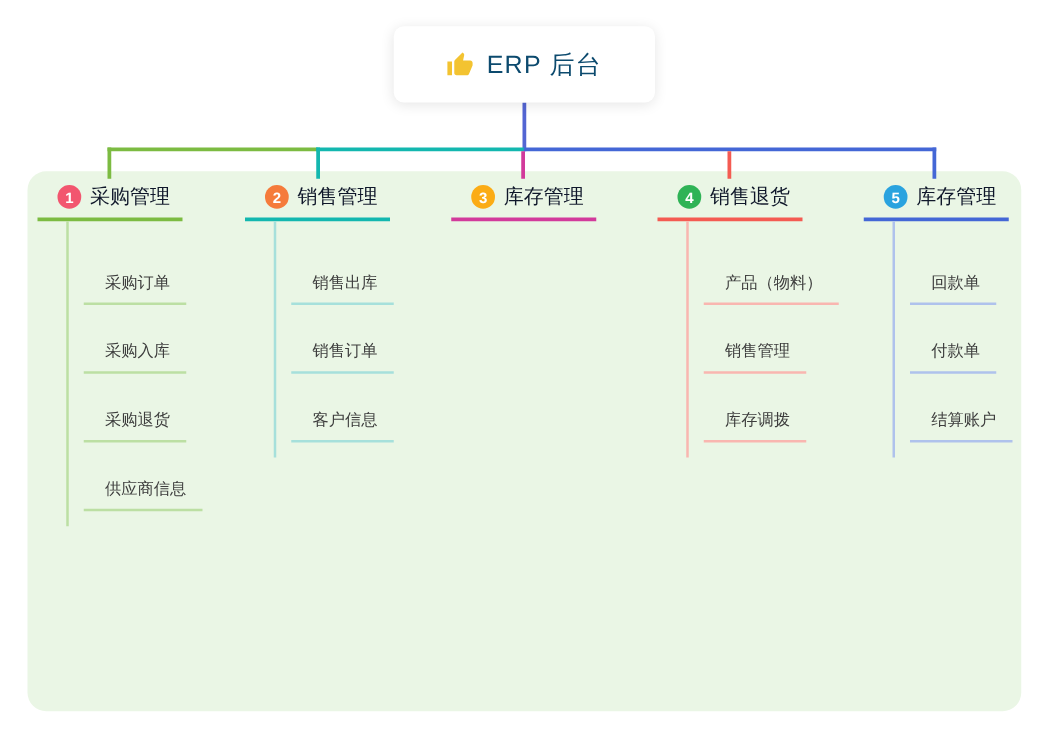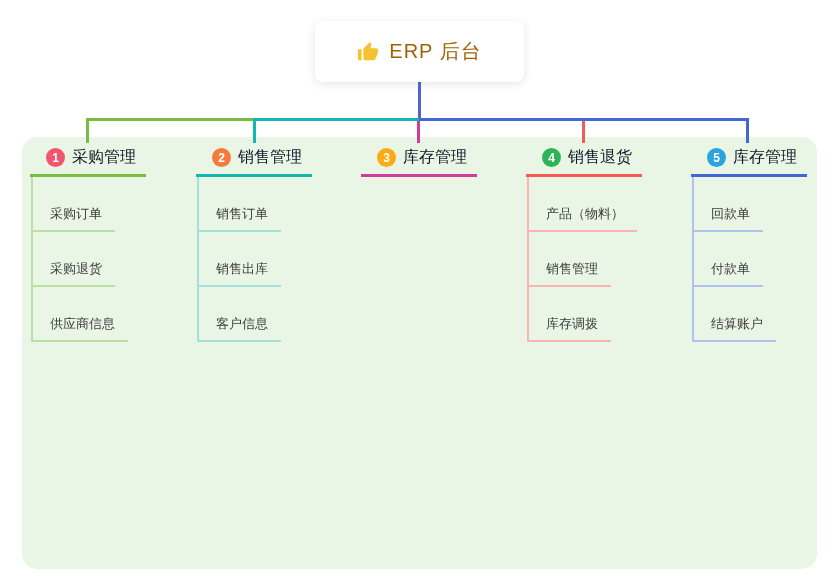--- a/index.html
+++ b/index.html
@@ -21,21 +21,21 @@
     position:absolute;
     left:315px;top:21px;
     width:209px;height:61px;
     background:#ffffff;
     border-radius:8px;
     box-shadow:0 2px 10px rgba(0,0,0,0.10);
     display:flex;align-items:center;justify-content:center;gap:10px;
     z-index:3;
   }
   .root-label{
-    font-size:20px;color:#a16207;letter-spacing:1px;
+    font-size:20px;color:#0c4a6e;letter-spacing:1px;
   }
   .thumb{display:inline-flex;}
   .conn{position:absolute;z-index:1;}
   .branch{position:absolute;z-index:2;width:150px;}
   .branch-header{
     display:flex;align-items:center;gap:7px;
     width:116px;height:40px;
     padding:4px 0 0 16px;
     box-sizing:border-box;
     border-bottom:3px solid var(--c);
@@ -44,21 +44,21 @@
     width:19px;height:19px;border-radius:50%;
     background:var(--bc);
     color:#ffffff;font-size:12px;font-weight:bold;
     display:inline-flex;align-items:center;justify-content:center;
     flex:0 0 auto;
   }
   .branch-label{
     font-size:16px;color:#0f172a;white-space:nowrap;
   }
   .items{
-    list-style:none;margin:0 0 0 1px;padding:0;
+    list-style:none;margin:0 0 0 23px;padding:12px;
     border-left:2px solid var(--lc);
   }
   .item{
     height:55px;
     display:flex;align-items:flex-end;
   }
   .item-label{
     display:inline-block;
     padding:0 13px 7px 17px;
     border-bottom:2px solid var(--lc);
@@ -97,38 +97,41 @@
       <div class="branch" style="left: 30px; top: 137px; --c: #7CBB42; --lc: #BCDFA3; --bc: #F2566F;">
     <div class="branch-header">
       <span class="badge">1</span>
       <span class="branch-label">采购管理</span>
     </div>
     <ul class="items">
           <li class="item">
     <span class="item-label">采购订单</span>
   </li>
           <li class="item">
+    <span class="item-label">采购入库</span>
+  </li>
+          <li class="item">
     <span class="item-label">采购退货</span>
   </li>
           <li class="item">
     <span class="item-label">供应商信息</span>
   </li>
         </ul>
   </div>
       <div class="branch" style="left: 196px; top: 137px; --c: #13B7AF; --lc: #A6E0DB; --bc: #F57B3B;">
     <div class="branch-header">
       <span class="badge">2</span>
       <span class="branch-label">销售管理</span>
     </div>
     <ul class="items">
           <li class="item">
-    <span class="item-label">销售订单</span>
+    <span class="item-label">销售出库</span>
   </li>
           <li class="item">
-    <span class="item-label">销售出库</span>
+    <span class="item-label">销售订单</span>
   </li>
           <li class="item">
     <span class="item-label">客户信息</span>
   </li>
         </ul>
   </div>
       <div class="branch" style="left: 361px; top: 137px; --c: #D23A9B; --lc: #F3A9D2; --bc: #FBAC15;">
     <div class="branch-header">
       <span class="badge">3</span>
       <span class="branch-label">库存管理</span>

